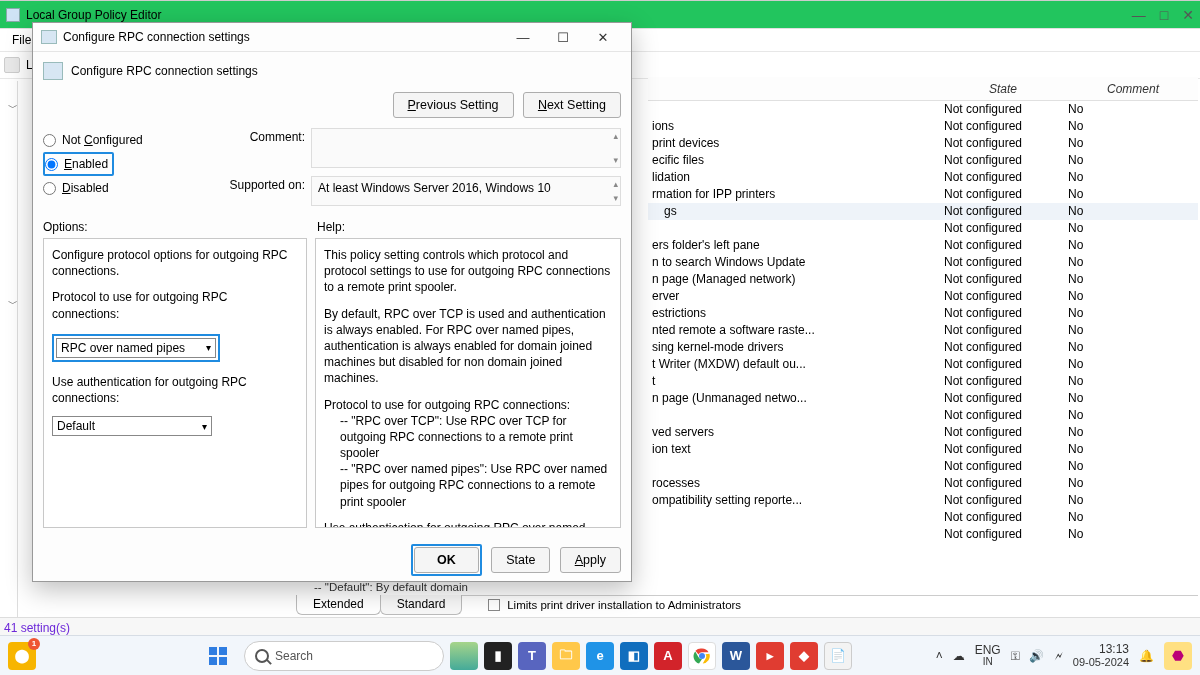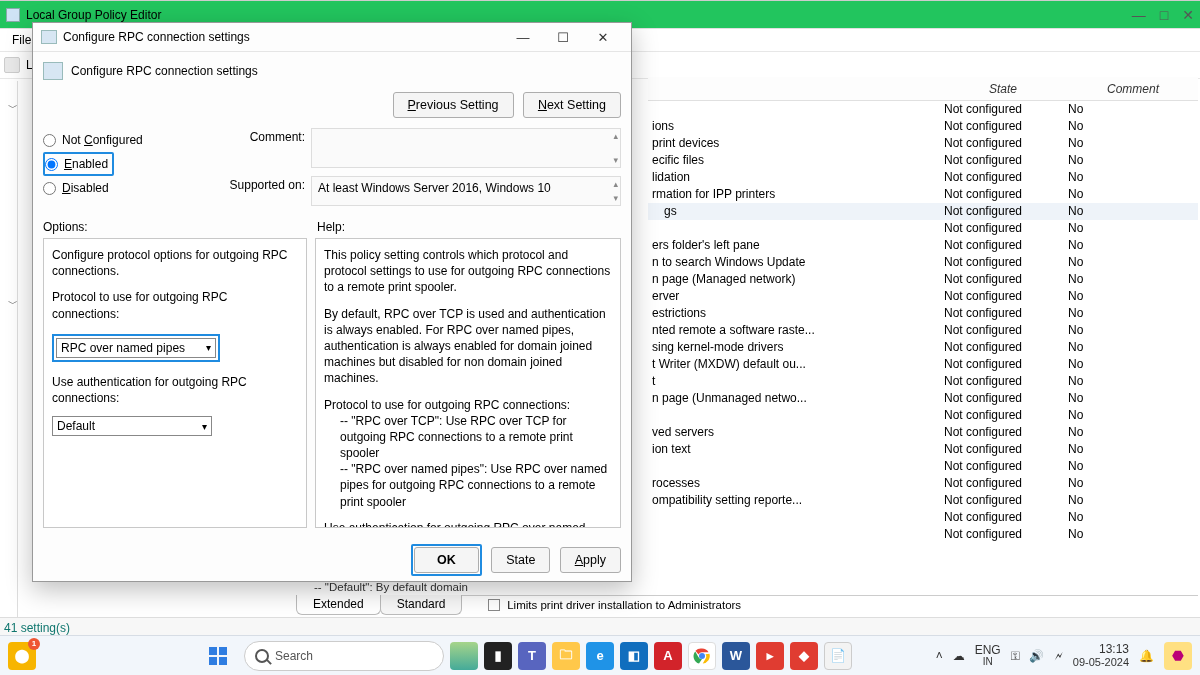--- a/index.html
+++ b/index.html
@@ -27,21 +27,21 @@
   .row .c1 { flex:1; padding-left:4px; white-space:nowrap; overflow:hidden; text-overflow:ellipsis;}
   .row .c2 { width:130px; padding-left:6px;}
   .row .c3 { width:130px; text-align:left;}
   .tabs { position:absolute; bottom:0; left:278px; height:22px; display:flex; align-items:flex-start;}
   .tab { border:1px solid #bbb; border-top:none; padding:2px 16px 3px; border-radius:0 0 6px 6px; margin-right:-1px; background:#fff;}
   .tab.act { background:#f7f7f7;}
   .bottomline { position:absolute; bottom:0; left:278px; right:2px; border-top:1px solid #ccc; height:22px;}
   .preview-line { position:absolute; left:470px; bottom:6px; font-size:11.5px;}
   .preview-icon { display:inline-block; width:12px; height:12px; border:1px solid #888; margin-right:4px; position:relative; top:2px;}
   .defaults { position:absolute; left:296px; bottom:24px; font-size:11.5px; color:#333;}
-  .status { position:absolute; left:0; bottom:38px; height:20px; line-height:20px; padding-left:4px; color:#0f766e; background:#f7f7f7; width:100%; border-top:1px solid #ddd;}
+  .status { position:absolute; left:0; bottom:38px; height:20px; line-height:20px; padding-left:4px; color:#6d28d9; background:#f7f7f7; width:100%; border-top:1px solid #ddd;}
   
   .dialog { position:absolute; left:32px; top:22px; width:600px; height:560px; background:#fdfdfd; border:1px solid #999; box-shadow:0 8px 24px rgba(0,0,0,.25); display:flex; flex-direction:column;}
   .dlg-title { height:30px; display:flex; align-items:center; padding:0 8px; border-bottom:1px solid #e5e5e5;}
   .dlg-title .ic { width:16px; height:14px; background:#d7e6f3; border:1px solid #9bb; margin-right:6px;}
   .dlg-title .wctrl { margin-left:auto; display:flex; gap:0;}
   .dlg-title .wbtn { width:40px; height:28px; display:flex; align-items:center; justify-content:center; font-size:13px; color:#333;}
   .dlg-head { padding:10px 10px 4px; display:flex; align-items:center;}
   .dlg-head .ic { width:20px; height:18px; background:#d7e6f3; border:1px solid #9bb; margin-right:8px;}
   .nav { padding:8px 10px 10px; text-align:right;}
   .btn { display:inline-block; padding:5px 14px; border:1px solid #adadad; background:#f5f5f5; border-radius:3px; margin-left:6px; font-size:12.5px; cursor:default;}

